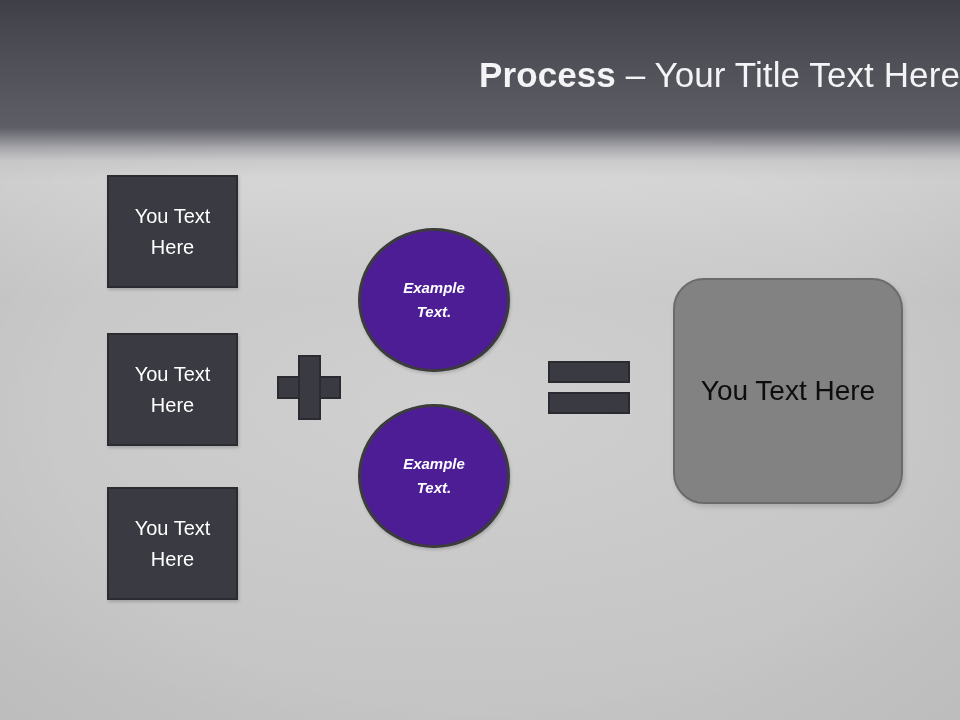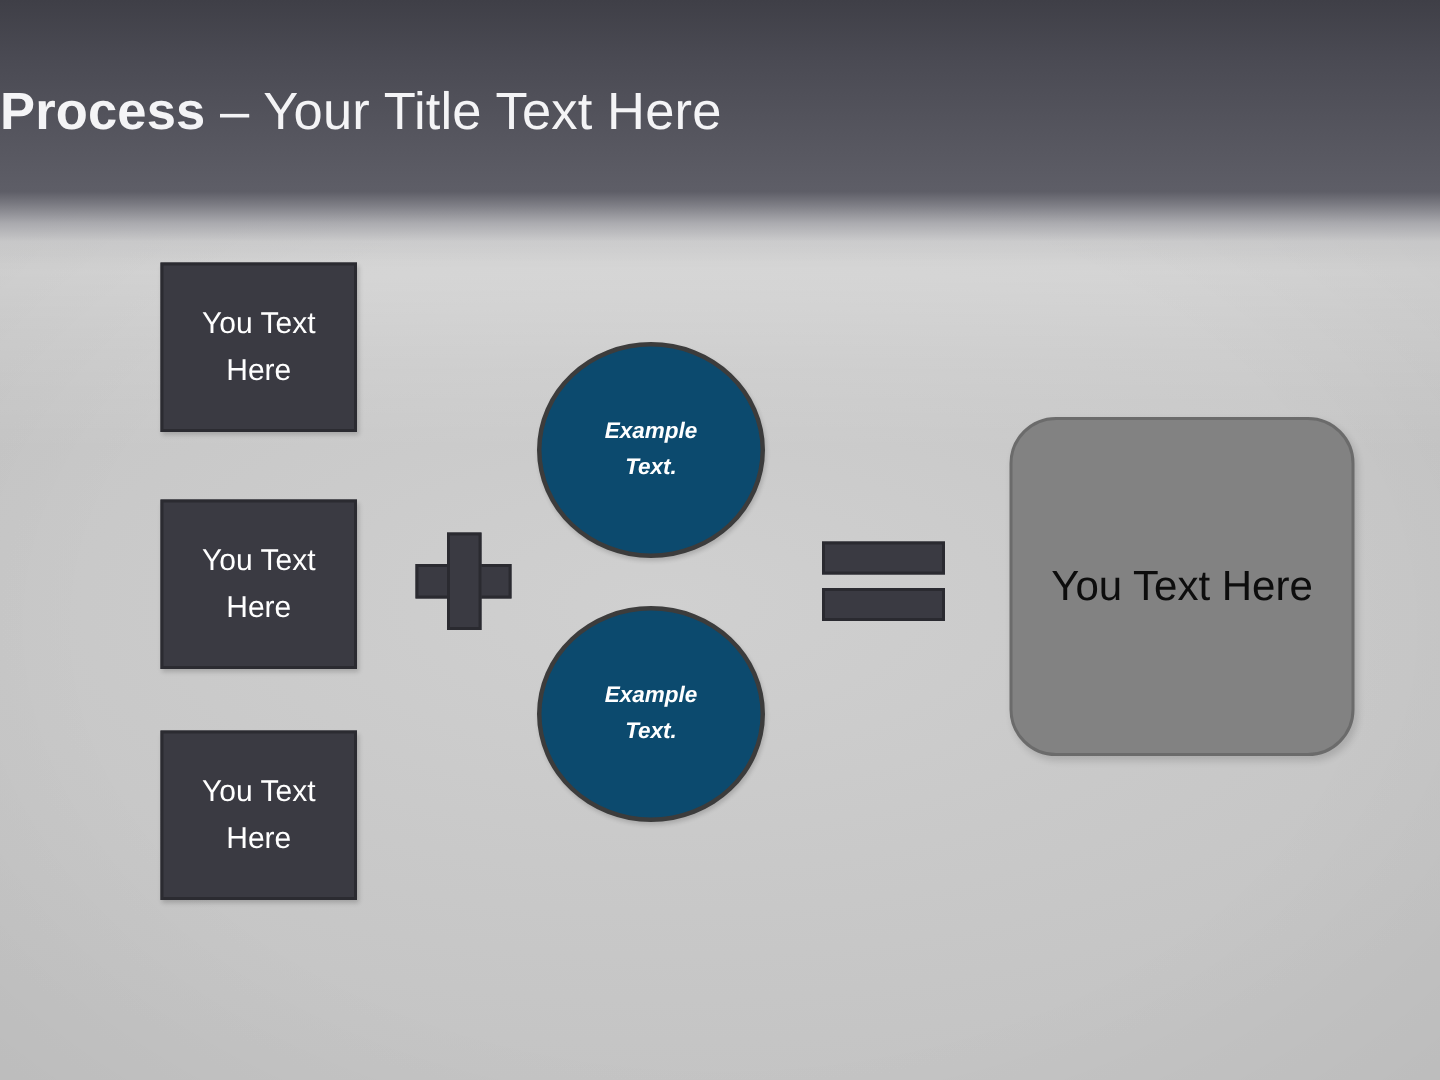--- a/index.html
+++ b/index.html
@@ -58,21 +58,21 @@
         #5e5e67 73%,
         rgba(118,118,126,0.92) 78%,
         rgba(160,160,166,0.75) 85%,
         rgba(198,198,200,0.45) 92%,
         rgba(202,202,202,0.0) 100%);
   }
   .header-title {
     position: absolute;
     left: 0; top: 53px;
     width: 960px;
-    text-align: left;
+    text-align: right;
     color: #f4f4f6;
     font-size: 35px;
     line-height: 44px;
     letter-spacing: 0.1px;
     white-space: nowrap;
   }
   .header-title .strong { font-weight: bold; }
   .header-title .light  { font-weight: normal; }
 
   
@@ -120,21 +120,21 @@
     width: 18px; height: 19px;
     background: #3a3a42;
   }
 
   
   .circle {
     position: absolute;
     width: 152px;
     height: 144px;
     border-radius: 50%;
-    background: #0c4a6e;
+    background: #4c1d95;
     border: 3px solid #3c3c3c;
     box-sizing: border-box;
     display: flex;
     align-items: center;
     justify-content: center;
     box-shadow: 1px 2px 3px rgba(0,0,0,0.16);
   }
   .circle-label {
     color: #ffffff;
     font-size: 15px;

